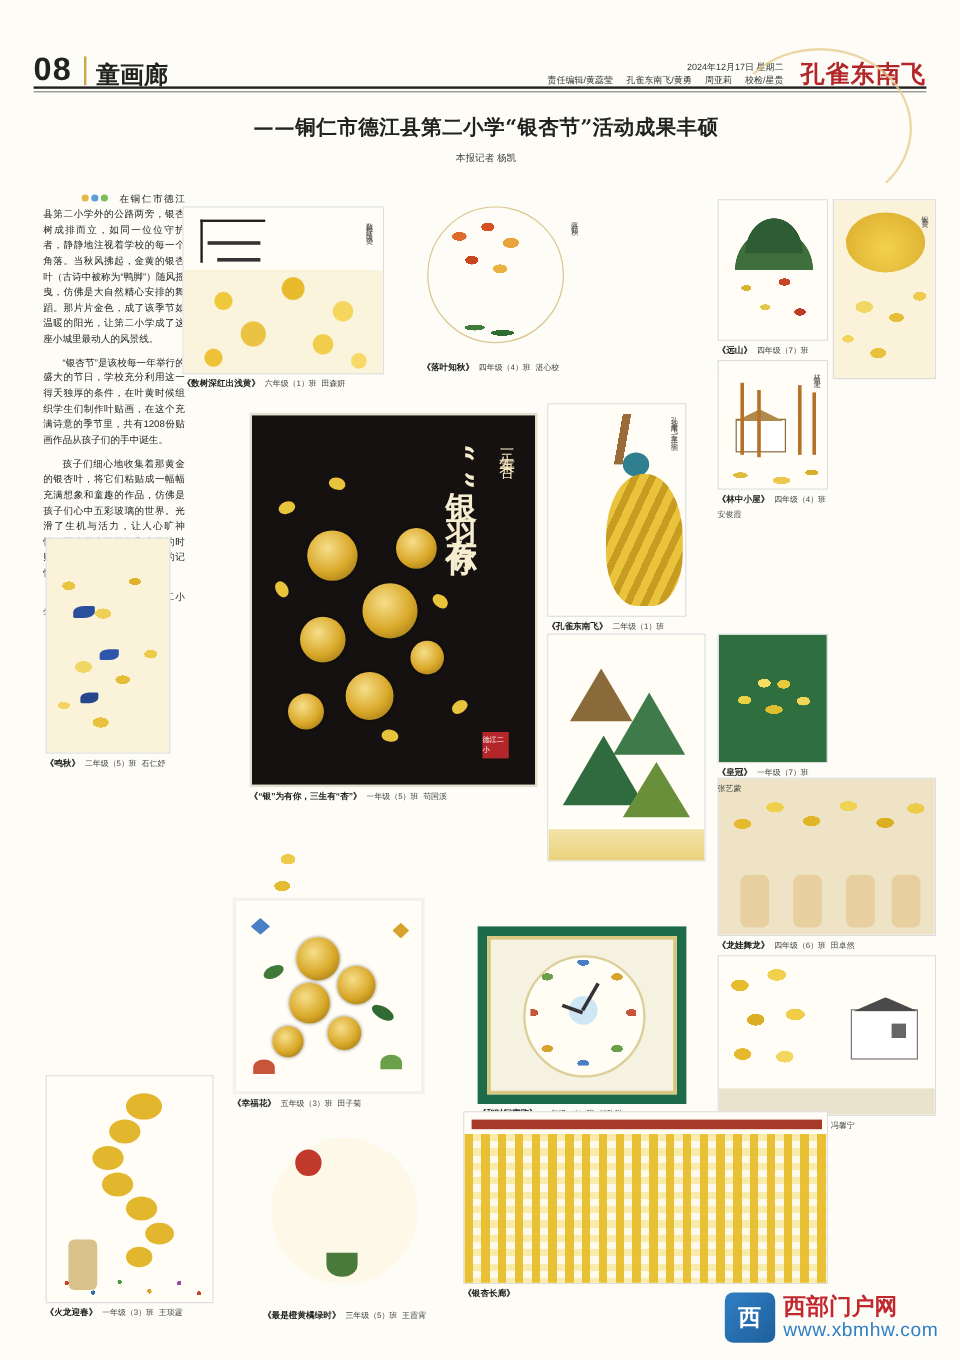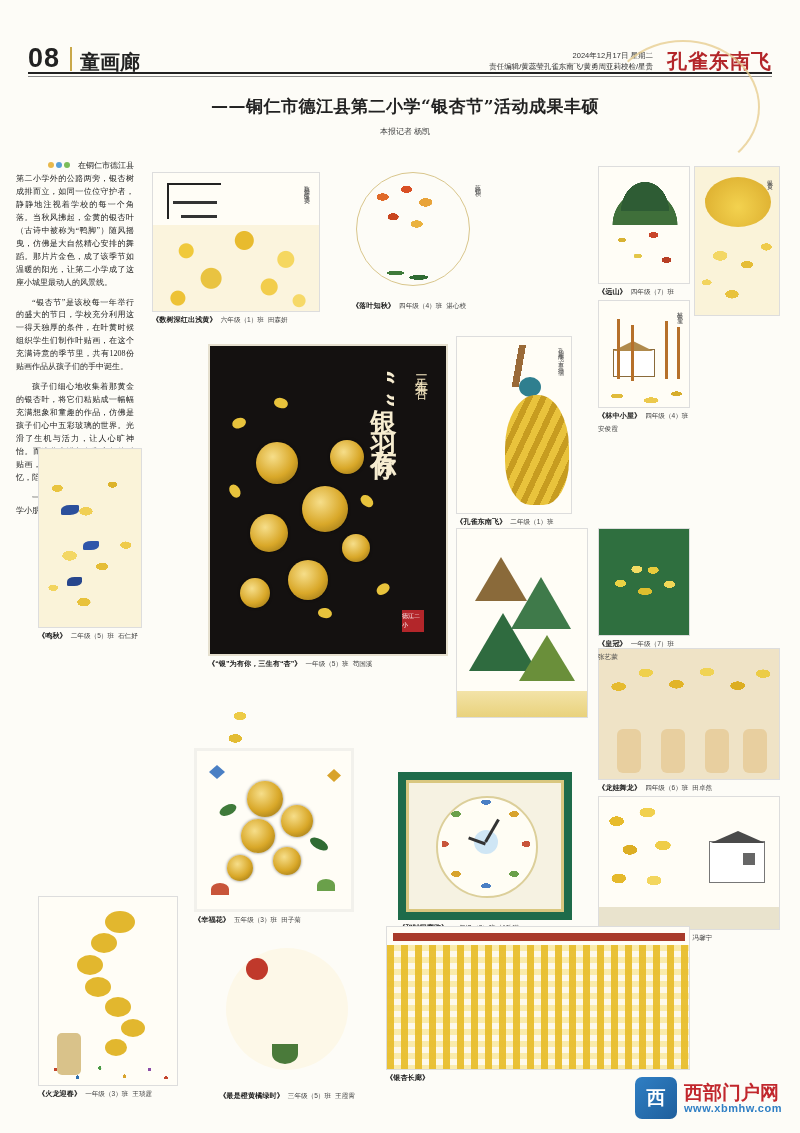--- a/index.html
+++ b/index.html
@@ -28,21 +28,21 @@
     width:2px;height:24px;background:#c9a84a;margin:0 8px 1px 10px;
   }
   .sec-name{
     font-size:20px;font-weight:bold;color:#222;line-height:1;
     font-family:"DejaVu Sans",sans-serif;
   }
   .masthead-right{
     margin-left:auto;display:flex;align-items:flex-end;gap:14px;
   }
   .mh-meta{font-size:7.5px;color:#333;line-height:1.5;text-align:right;}
-  .mh-meta .line2{display:flex;gap:0;justify-content:flex-end;}
+  .mh-meta .line2{display:flex;gap:11px;justify-content:flex-end;}
   .paper-logo{
     font-size:20px;font-weight:bold;color:#b3262a;letter-spacing:1px;
     font-family:"DejaVu Serif",serif;line-height:1;
     padding-bottom:1px;
   }
   .rule{
     position:absolute;left:28px;right:28px;top:72px;height:2px;background:#222;
   }
   .rule.thin{top:76px;height:1px;background:#888;}
 
@@ -65,23 +65,23 @@
   
   .arc{
     position:absolute;right:40px;top:40px;width:150px;height:130px;
     border:2px solid #e8cf93;border-radius:50%;
     border-left-color:transparent;border-bottom-color:transparent;
     opacity:.8;
   }
 
   
   .lead-col{
-    position:absolute;left:16px;top:160px;width:118px;
+    position:absolute;left:36px;top:160px;width:118px;
     font-size:8px;line-height:1.62;color:#222;text-align:justify;
-    font-family:Liberation Serif, serif;
+    font-family:Liberation Sans, sans-serif;
   }
   .lead-col p{margin:0 0 7px 0;text-indent:16px;}
   .dots{
     display:inline-block;vertical-align:top;margin-right:4px;
   }
   .dot{display:inline-block;width:6px;height:6px;border-radius:50%;margin-right:2px;}
   .d1{background:#e8b84b;} .d2{background:#5aa0d8;} .d3{background:#7bbd5b;}
 
   
   .card{position:absolute;}
@@ -103,21 +103,21 @@
   }
   .wm-badge{
     width:42px;height:42px;border-radius:7px;
     background:linear-gradient(135deg,#2f7fc4,#1f5f9c);
     color:#fff;font-weight:bold;font-size:19px;
     display:flex;align-items:center;justify-content:center;
     font-family:"DejaVu Serif",serif;
   }
   .wm-text{line-height:1.1;}
   .wm-main{font-size:19px;font-weight:bold;color:#c1272d;font-family:"DejaVu Serif",serif;}
-  .wm-sub{font-size:11px;color:#2f7fc4;font-weight:bold;letter-spacing:.5px;}
+  .wm-sub{font-size:16px;color:#2f7fc4;font-weight:normal;letter-spacing:.5px;}
   .ginkgo-bg{
     position:absolute;inset:0;
     background:
       radial-gradient(circle at 20% 30%, #f0c93b 0 7px, transparent 8px),
       radial-gradient(circle at 55% 18%, #e8bb2e 0 9px, transparent 10px),
       radial-gradient(circle at 80% 40%, #f5d760 0 8px, transparent 9px),
       radial-gradient(circle at 35% 62%, #e9c341 0 10px, transparent 11px),
       radial-gradient(circle at 70% 72%, #f2cd4c 0 8px, transparent 9px),
       radial-gradient(circle at 15% 85%, #edc236 0 7px, transparent 8px),
       radial-gradient(circle at 88% 88%, #f6d968 0 6px, transparent 7px),

